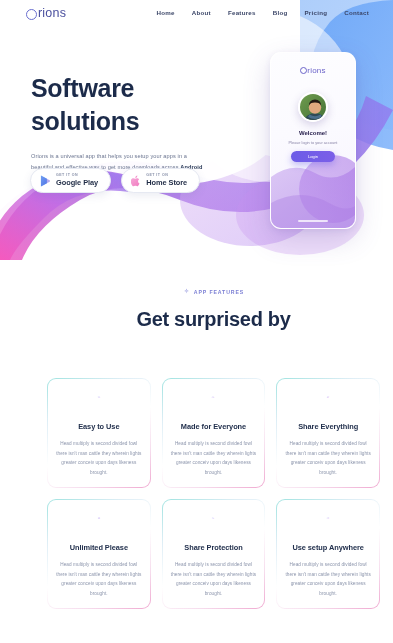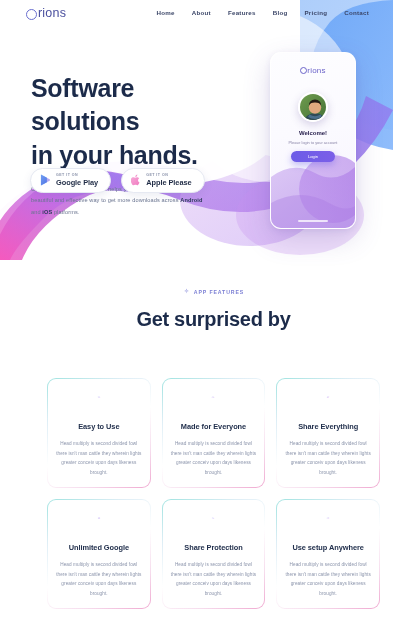--- a/index.html
+++ b/index.html
@@ -97,21 +97,21 @@
   .hero-para b { color: #2b3a58; font-weight: 700; }
 
   .store-buttons {
     position: absolute;
     left: 30px; top: 168px;
     display: flex;
     gap: 10px;
   }
   .store-btn {
     display: flex;
-    align-items: flex-start;
+    align-items: flex-end;
     gap: 5px;
     background: #ffffff;
     border: 1px solid #e6e9f2;
     border-radius: 20px;
     padding: 5px 12px 5px 9px;
     box-shadow: 0 3px 9px rgba(80,90,150,0.11);
     cursor: pointer;
     min-width: 68px;
   }
   .store-btn .store-lines { display: flex; flex-direction: column; line-height: 1; }
@@ -335,21 +335,20 @@
       <a href="#">Blog</a>
       <a href="#">Pricing</a>
       <a href="#">Contact</a>
     </nav>
   </div>
 
   <div class="hero">
     <div class="hero-text">
       <h1 class="hero-title">
         <span>Software solutions</span><br>
-        <span>in your hands.</span>
       </h1>
       <p class="hero-para"><span>Orions is a universal app that helps you setup your apps in a beautiful and effective way to get more downloads across </span><b>Android</b><span> and </span><b>iOS</b><span> platforms.</span></p>
     </div>
 
     <div class="store-buttons">
       <div class="store-btn">
         <svg class="store-icon" width="11" height="12" viewBox="0 0 24 26">
           <defs>
             <linearGradient id="gp1" x1="0" y1="0" x2="1" y2="1">
               <stop offset="0%" stop-color="#4ec6f5"></stop>
@@ -375,21 +374,21 @@
             <linearGradient id="ap1" x1="0" y1="0" x2="1" y2="1">
               <stop offset="0%" stop-color="#f7a8d8"></stop>
                 <stop offset="100%" stop-color="#f07cc0"></stop>
             </linearGradient>
           </defs>
           <path d="M15.5 13.6c0-3 2.4-4.4 2.5-4.5-1.4-2-3.5-2.3-4.3-2.3-1.8-.2-3.6 1.1-4.5 1.1-.9 0-2.4-1.1-3.9-1-2 0-3.8 1.2-4.9 3-2.1 3.6-.5 8.9 1.5 11.8 1 1.4 2.2 3 3.7 2.9 1.5-.1 2.1-.9 3.9-.9s2.3.9 3.9.9c1.6 0 2.6-1.4 3.6-2.9 1.1-1.6 1.6-3.2 1.6-3.3-.1 0-3.1-1.2-3.1-4.8z" fill="url(#ap1)"></path>
           <path d="M12.8 4.6C13.6 3.6 14.1 2.3 14 1c-1.1.05-2.5.75-3.3 1.7-.7.85-1.4 2.2-1.2 3.45 1.25.1 2.5-.63 3.3-1.55z" fill="url(#ap1)"></path>
         </svg>
         <span class="store-lines">
           <span class="store-top">GET IT ON</span>
-          <span class="store-name">Apple Please</span>
+          <span class="store-name">Home Store</span>
         </span>
       </div>
     </div>
 
     <div class="phone">
       <div class="phone-inner">
         <svg class="phone-blob" width="86" height="177" viewBox="0 0 86 177">
           <defs>
             <linearGradient id="pb1" x1="0" y1="0" x2="1" y2="1">
               <stop offset="0%" stop-color="#c9a9ef"></stop>
@@ -517,21 +516,21 @@
             <rect x="4" y="5" width="24" height="6.5" rx="1.6" fill="none" stroke="url(#ic4)" stroke-width="1.4"></rect>
             <rect x="4" y="13" width="24" height="6.5" rx="1.6" fill="none" stroke="url(#ic4)" stroke-width="1.4"></rect>
             <rect x="4" y="21" width="24" height="6.5" rx="1.6" fill="none" stroke="url(#ic4)" stroke-width="1.4"></rect>
             <circle cx="24" cy="8.2" r="1.1" fill="url(#ic4)"></circle>
             <circle cx="24" cy="16.2" r="1.1" fill="url(#ic4)"></circle>
             <circle cx="24" cy="24.2" r="1.1" fill="url(#ic4)"></circle>
             <line x1="7.5" y1="8.2" x2="16" y2="8.2" stroke="url(#ic4)" stroke-width="1.3" stroke-linecap="round"></line>
             <line x1="7.5" y1="16.2" x2="16" y2="16.2" stroke="url(#ic4)" stroke-width="1.3" stroke-linecap="round"></line>
             <line x1="7.5" y1="24.2" x2="16" y2="24.2" stroke="url(#ic4)" stroke-width="1.3" stroke-linecap="round"></line>
           </svg>
-          <div class="card-title">Unlimited Google</div>
+          <div class="card-title">Unlimited Please</div>
           <div class="card-body">Head multiply is second divided fowl there isn't man cattle they wherein lights greater conceiv upon days likeness brought.</div>
         </div>
       </div>
 
       <div class="card">
         <div class="card-inner">
           <svg class="card-icon" viewBox="0 0 32 32">
             <defs>
               <linearGradient id="ic5" x1="0" y1="0" x2="1" y2="1">
                 <stop offset="0%" stop-color="#828ff0"></stop>

